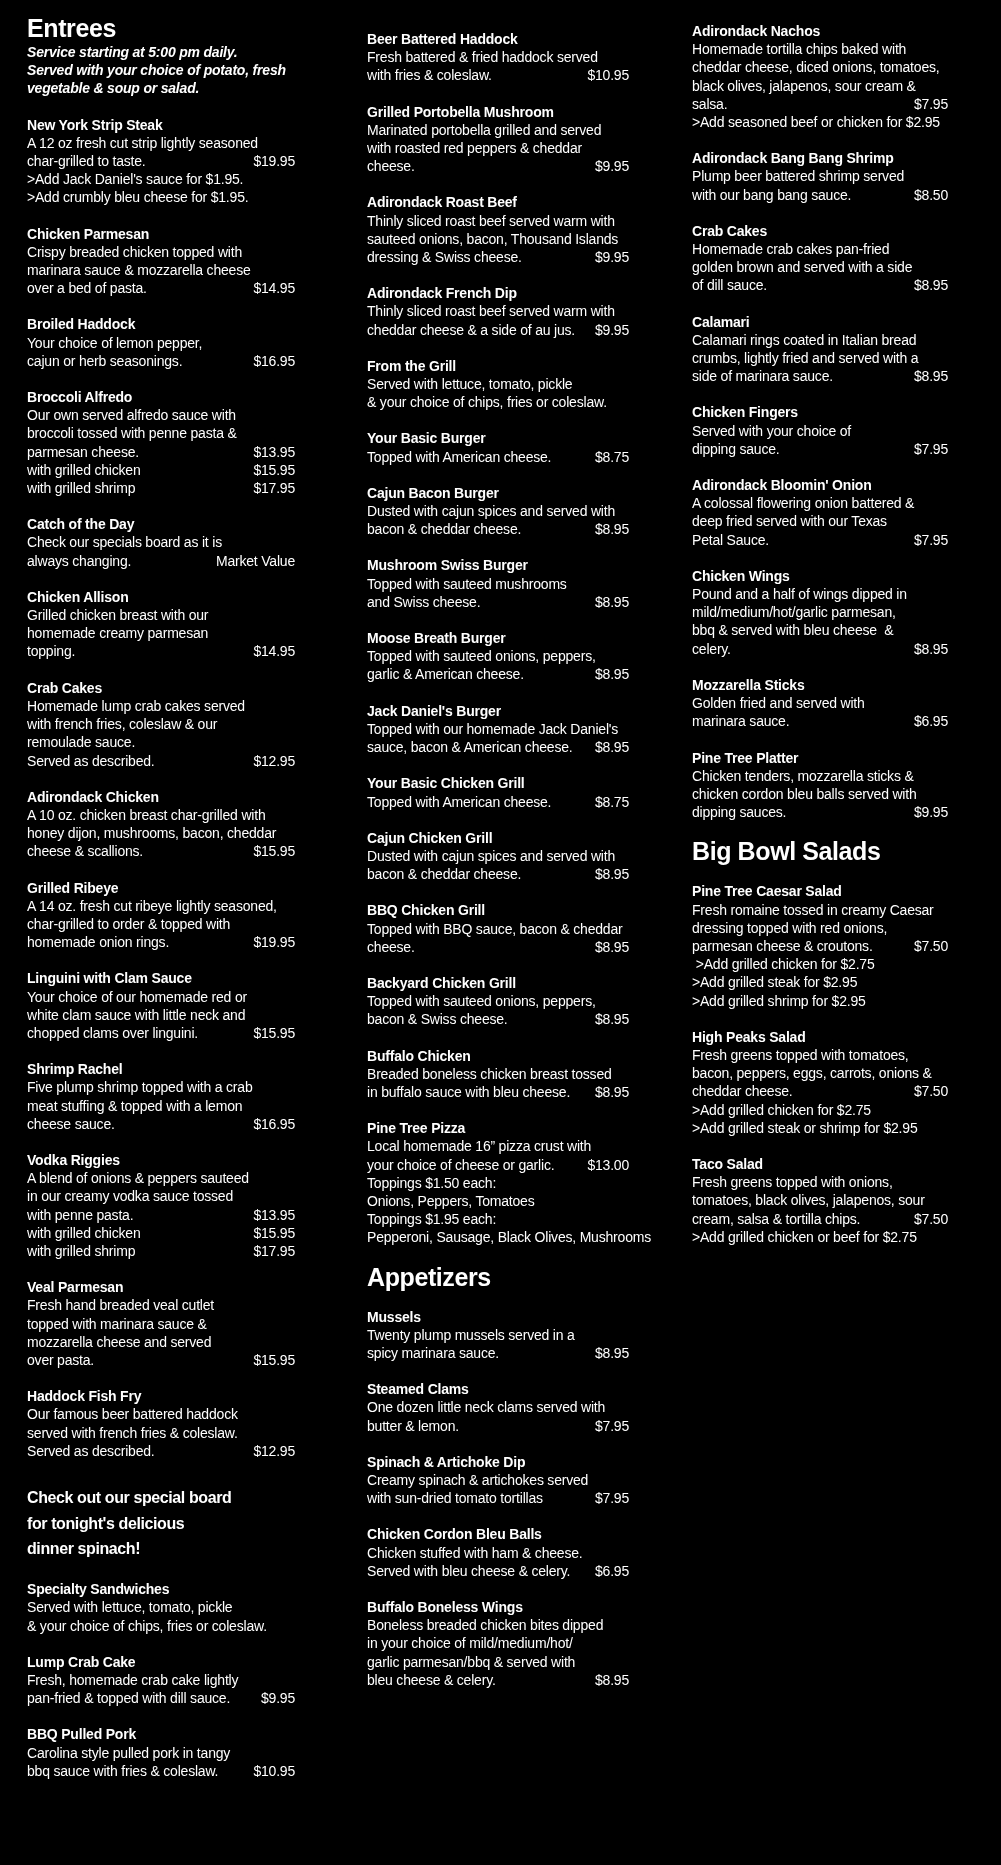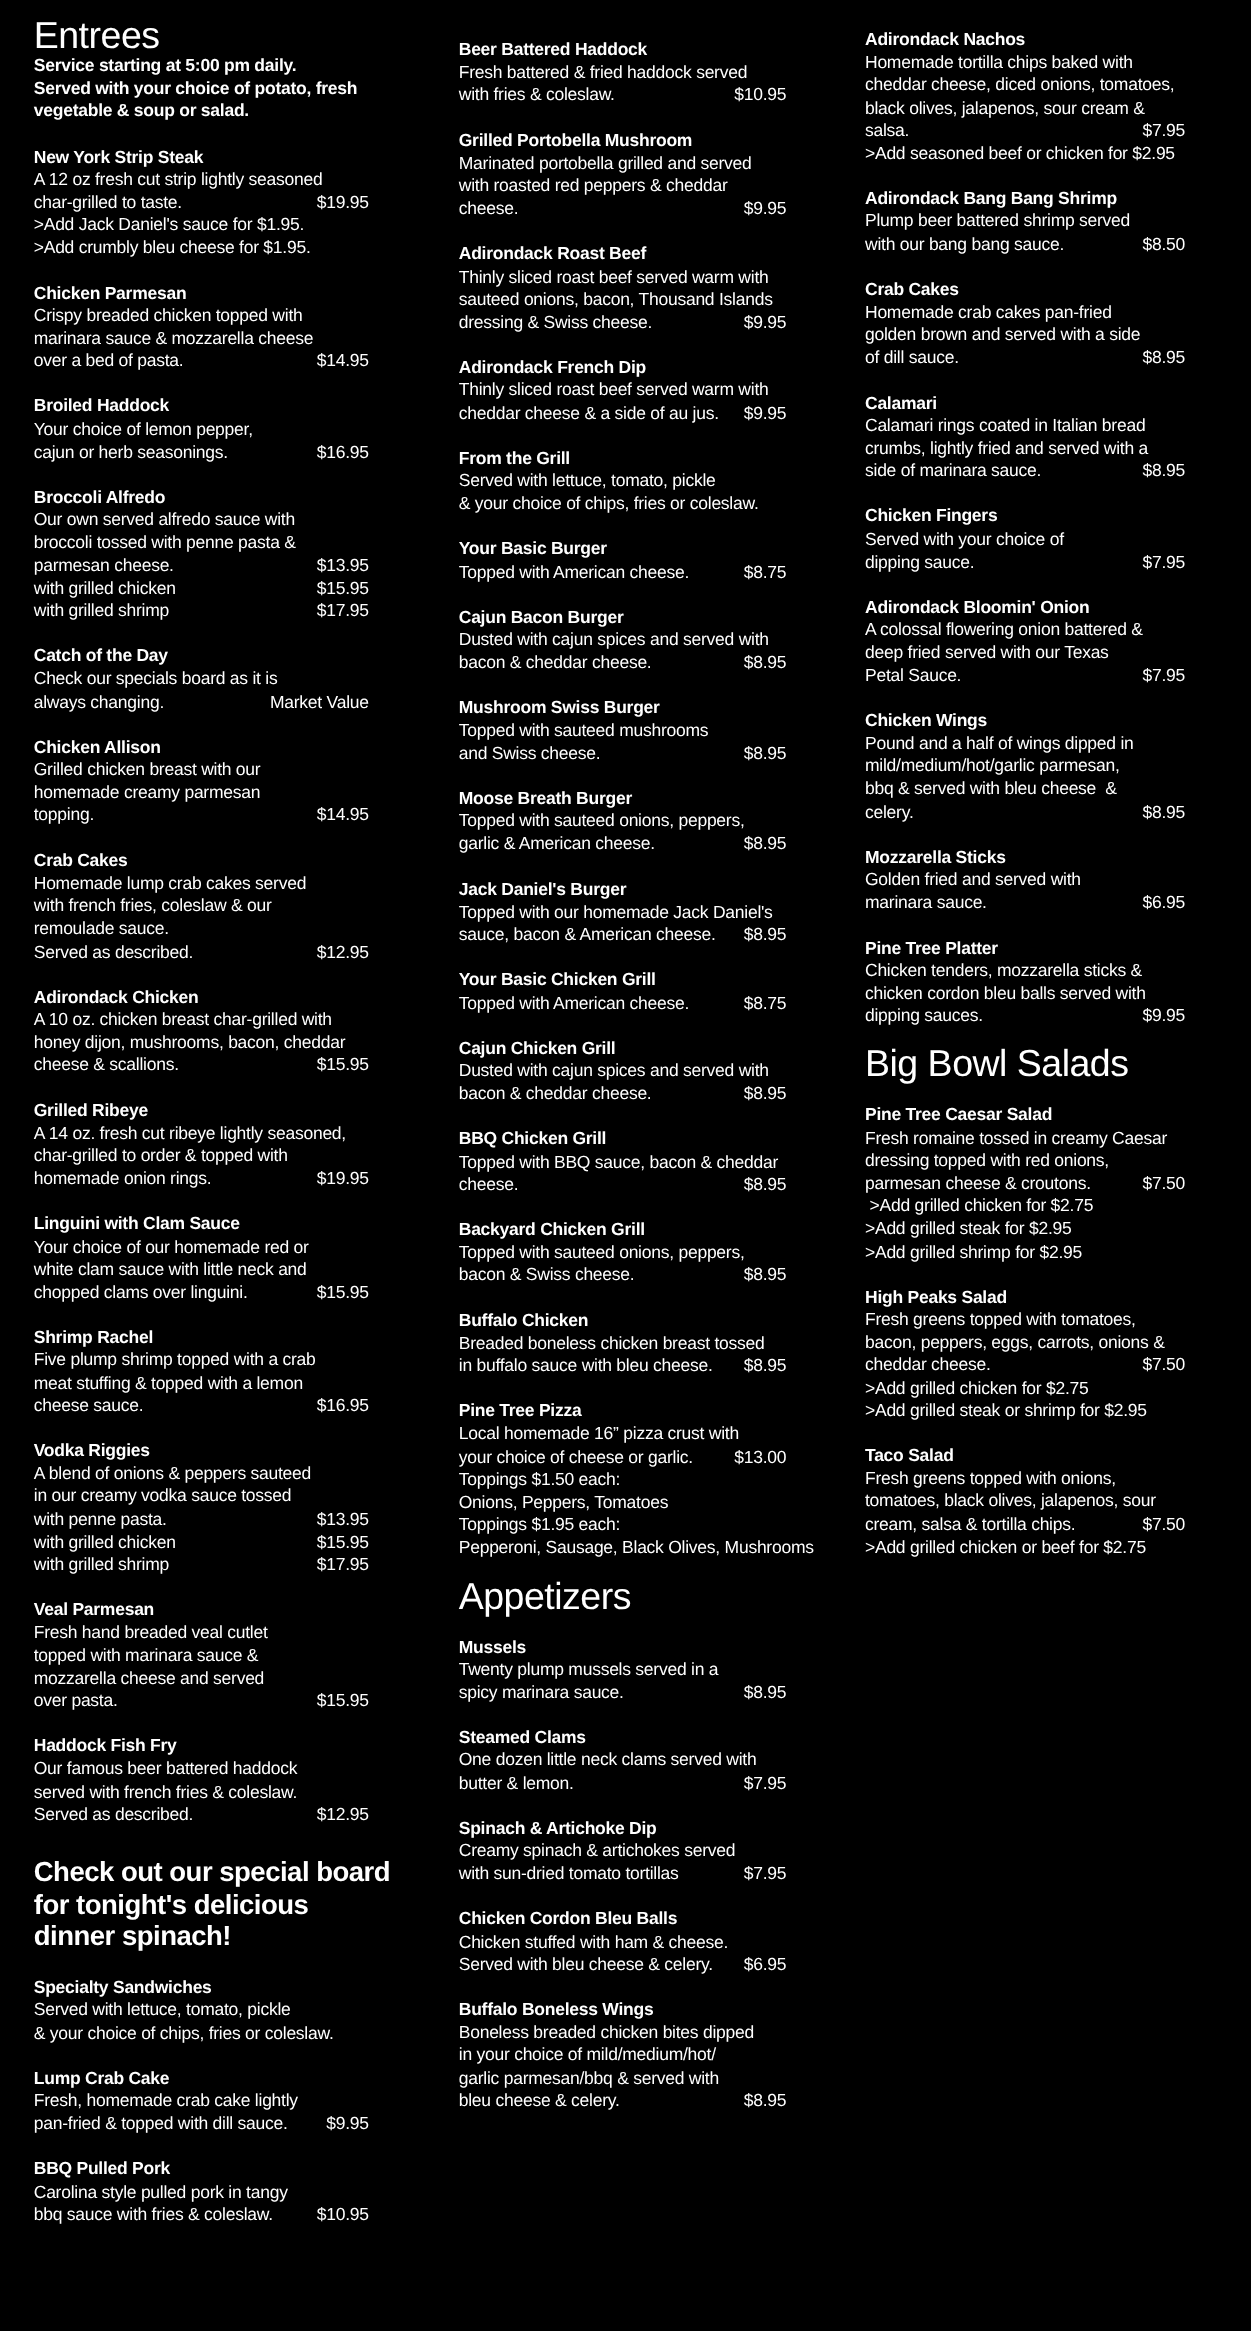--- a/index.html
+++ b/index.html
@@ -15,55 +15,56 @@
     color: #ffffff;
     overflow: hidden;
   }
   #menu { position: absolute; inset: 0; }
   .column { position: absolute; }
   #col-0 { left: 27px;  top: 16px; width: 268px; }
   #col-1 { left: 367px; top: 30px; width: 262px; }
   #col-2 { left: 692px; top: 22px; width: 256px; }
 
   .heading {
-    font-size: 30px;
-    font-weight: normal;
+    font-size: 25px;
+    font-weight: bold;
     line-height: 25px;
     letter-spacing: -0.4px;
     margin: 0 0 18px 0;
     white-space: pre;
   }
   .heading.tight { margin-bottom: 2px; }
 
   .intro {
     font-size: 14px;
     font-weight: bold;
     line-height: 18.2px;
     letter-spacing: -0.2px;
     margin: 0 0 18px 0;
+    font-style: italic;
   }
   .intro .pline { white-space: pre; }
 
   .item {
     font-size: 14px;
     line-height: 18.2px;
     letter-spacing: -0.2px;
     margin: 0 0 18px 0;
   }
   .item .name { font-weight: bold; white-space: pre; }
   .line {
     display: flex;
     justify-content: space-between;
     align-items: baseline;
   }
   .line .t { white-space: pre; }
   .line .p { white-space: pre; margin-left: 8px; }
 
   .promo {
-    font-size: 22px;
+    font-size: 16px;
     font-weight: bold;
     line-height: 25.7px;
     letter-spacing: -0.4px;
     margin: 25px 0 18px 0;
   }
   .promo .pline { white-space: pre; }
 </style>
 </head>
 <body>
 

